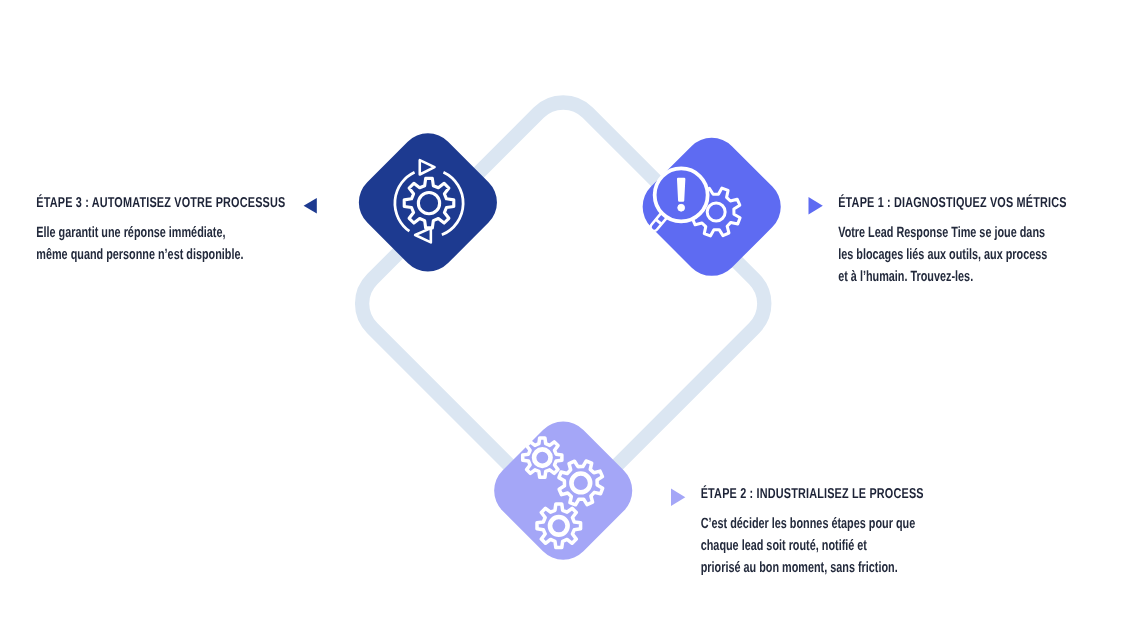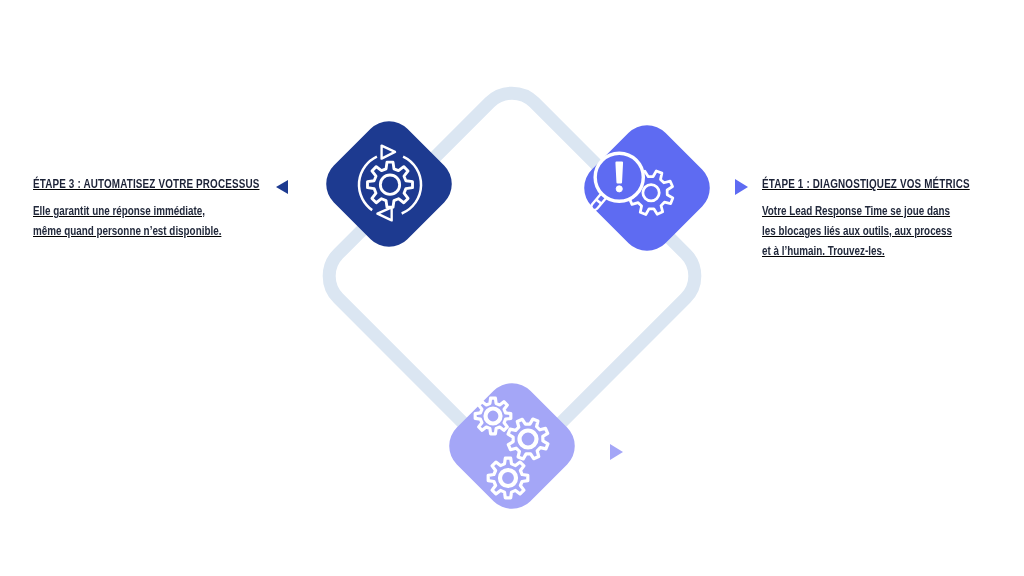--- a/index.html
+++ b/index.html
@@ -30,21 +30,21 @@
   .tile.navy{left:337px;top:132px;background:var(--navy);}
   .tile.blue{left:595px;top:136px;background:var(--blue);}
   .tile.lavender{left:460px;top:394px;background:var(--lavender);}
   .ic{position:absolute;z-index:3;}
   .st{fill:none;stroke:#ffffff;}
   .fill-white{fill:#ffffff;stroke:#ffffff;}
   .mask-blue{fill:var(--blue);stroke:#ffffff;}
   .mask-lav{fill:var(--lavender);stroke:#ffffff;}
   .handle-core{stroke:var(--blue);fill:none;}
   
-  .step-block{position:absolute;z-index:2;text-decoration:underline;}
+  .step-block{position:absolute;z-index:2;}
   .step-title{
     margin:0;font-size:13px;line-height:14px;font-weight:700;color:var(--title);
     letter-spacing:.2px;white-space:nowrap;transform:scaleX(.76);transform-origin:0 0;
   }
   .step-body{
     margin:10px 0 0 0;font-size:13.5px;line-height:20px;font-weight:700;color:var(--body);
     white-space:pre-line;transform:scaleX(.73);transform-origin:0 0;width:340px;
   }
   .block-right{width:300px;}
   
@@ -102,14 +102,20 @@
 
   <div class="tri tri-right-blue" style="left:735px;top:179px"></div>
   <div class="step-block block-right" style="left:762px;top:177px">
     <p class="step-title">ÉTAPE 1 : DIAGNOSTIQUEZ VOS MÉTRICS</p>
     <p class="step-body">Votre Lead Response Time se joue dans
 les blocages liés aux outils, aux process
 et à l’humain. Trouvez-les.</p>
   </div>
 
   <div class="tri tri-right-lav" style="left:610px;top:444px"></div>
+  <div class="step-block block-right" style="left:637px;top:442px">
+    <p class="step-title">ÉTAPE 2 : INDUSTRIALISEZ LE PROCESS</p>
+    <p class="step-body">C’est décider les bonnes étapes pour que
+chaque lead soit routé, notifié et
+priorisé au bon moment, sans friction.</p>
+  </div>
 
 </div>
 
 </body></html>

